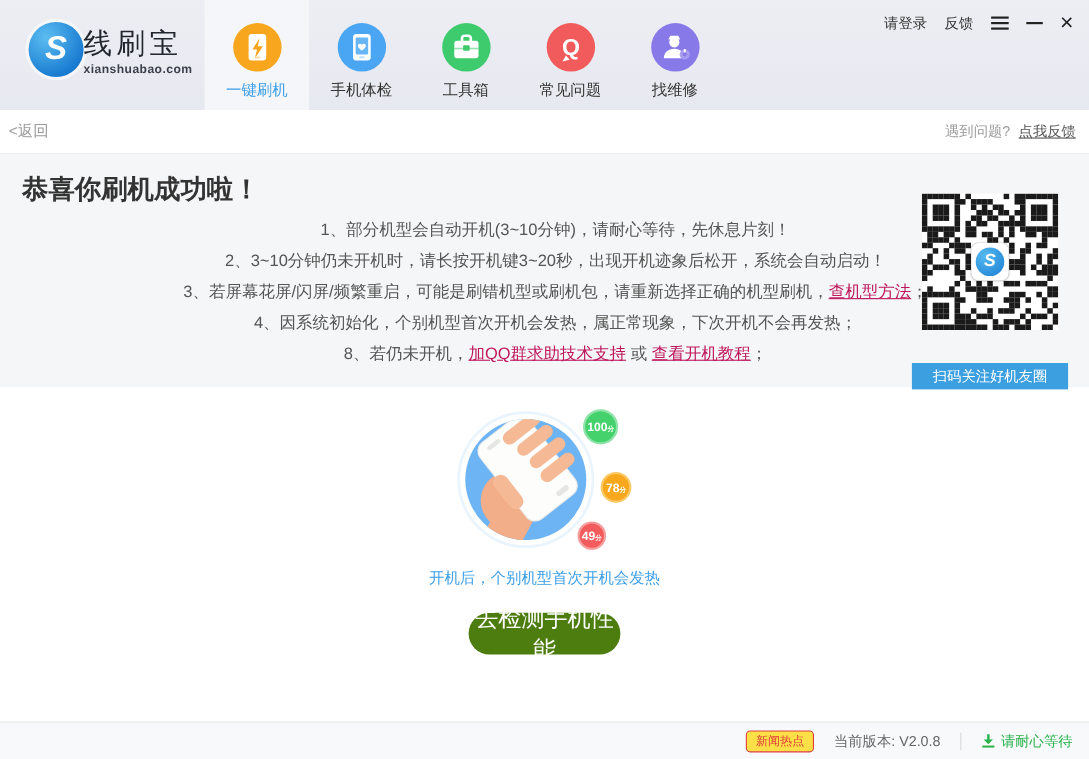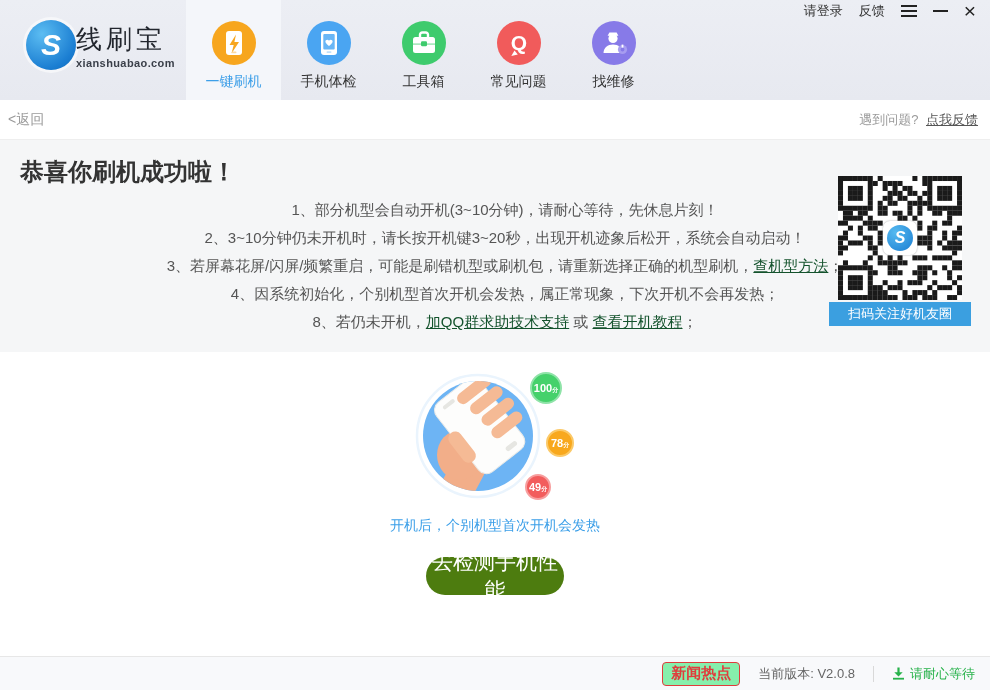--- a/index.html
+++ b/index.html
@@ -24,65 +24,65 @@
   .nav-item.active { background:#f4f6fa; }
   .nav-icon { width:44px; height:44px; border-radius:50%; display:flex; align-items:center; justify-content:center; }
   .nav-label { margin-top:8px; font-size:14px; color:#333; }
   .nav-item.active .nav-label { color:#3d9fe8; }
   .bg-blue   { background:#4aa5f2; }
   .bg-orange { background:#f7a61e; }
   .bg-green  { background:#3ecb6d; }
   .bg-red    { background:#f15b5b; }
   .bg-purple { background:#877ae8; }
 
-  .topbar { position:absolute; right:14px; top:2px; display:flex; align-items:center; gap:16px; }
+  .topbar { position:absolute; right:14px; top:12px; display:flex; align-items:center; gap:16px; }
   .toplink { font-size:13px; color:#333; cursor:pointer; }
   .ctl { display:flex; align-items:center; justify-content:center; cursor:pointer; height:18px; }
   .menu-ic { display:flex; flex-direction:column; gap:3px; }
   .menu-ic i { display:block; width:16px; height:2px; background:#222; }
   .min-ic i { display:block; width:15px; height:2px; background:#222; }
   .close-ic { font-size:21px; color:#222; line-height:16px; font-weight:400; }
 
   
   .subheader { height:40px; background:#fff; border-bottom:1px solid #eeeeee;
     display:flex; align-items:center; justify-content:space-between; padding:0 12px 0 8px; }
   .back-link { font-size:14px; color:#9a9a9a; cursor:pointer; }
   .issue { font-size:13px; color:#9a9a9a; }
   .issue a { color:#555; text-decoration:underline; cursor:pointer; margin-left:4px; }
 
   
   .success { position:relative; height:212px; background:#f5f6f7; padding:16px 0 0 20px; }
   .success h1 { font-size:24px; color:#333; font-weight:bold; margin-bottom:8px; }
   .line { font-size:15px; color:#555; line-height:28px; white-space:nowrap;text-align:center; }
-  .tlink { color:#14532d; text-decoration:underline; cursor:pointer; }
+  .tlink { color:#be185d; text-decoration:underline; cursor:pointer; }
 
   .qr-wrap { position:absolute; top:36px; right:28px; width:124px; height:124px; background:#fff; }
   .qr-wrap svg { display:block; fill:#1a1a1a; }
   .qr-logo { position:absolute; left:50%; top:50%; width:34px; height:34px; margin:-17px 0 0 -17px;
     background:#fff; border-radius:7px; box-shadow:0 0 2px rgba(0,0,0,.35);
     display:flex; align-items:center; justify-content:center; }
   .qr-logo b { width:26px; height:26px; border-radius:50%;
     background:radial-gradient(circle at 32% 28%, #55b9f0, #1b7ed2);
     color:#fff; font-size:16px; font-style:italic; display:flex; align-items:center; justify-content:center; }
-  .qr-caption { position:absolute; top:162px; right:19px; width:142px; height:24px;
+  .qr-caption { position:absolute; top:190px; right:19px; width:142px; height:24px;
     background:#3b9fe0; color:#fff; font-size:13px; display:flex; align-items:center; justify-content:center; }
 
   
   .promo { height:304px; background:#fff; display:flex; flex-direction:column; align-items:center; }
   .illustration { margin-top:11px; }
   .promo-caption { margin-top:4px; font-size:14px; color:#3b9fe8; }
   .detect-btn { margin-top:22px; width:138px; height:38px; border:none; border-radius:19px;
     background:#4d7c0f; color:#fff; font-size:21px; cursor:pointer;
     font-family:inherit; display:flex; align-items:center; justify-content:center; }
 
   
   .footer { height:34px; background:#f8f9fb; border-top:1px solid #e7e7e7;
     display:flex; align-items:center; justify-content:flex-end; gap:18px; padding-right:15px; }
-  .news-badge { border:1px solid #e03c3c; color:#e03c3c; font-size:15px; font-weight:bold;
-    border-radius:4px; padding:1px 8px 2px; cursor:pointer; background:#86efac; }
+  .news-badge { border:1px solid #e03c3c; color:#e03c3c; font-size:11px; font-weight:normal;
+    border-radius:4px; padding:1px 8px 2px; cursor:pointer; background:#fde047; }
   .version { font-size:13px; color:#666; }
   .vdivider { width:1px; height:16px; background:#d9d9d9; }
   .download { display:flex; align-items:center; gap:5px; font-size:13px; color:#27b24a; cursor:pointer; }
 </style>
 </head>
 <body>
 
 <div class="window">
 
   <div class="header">

